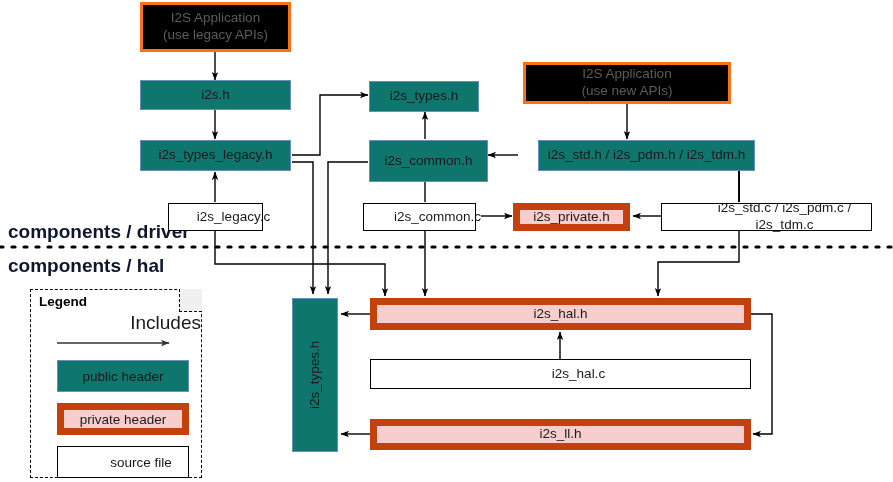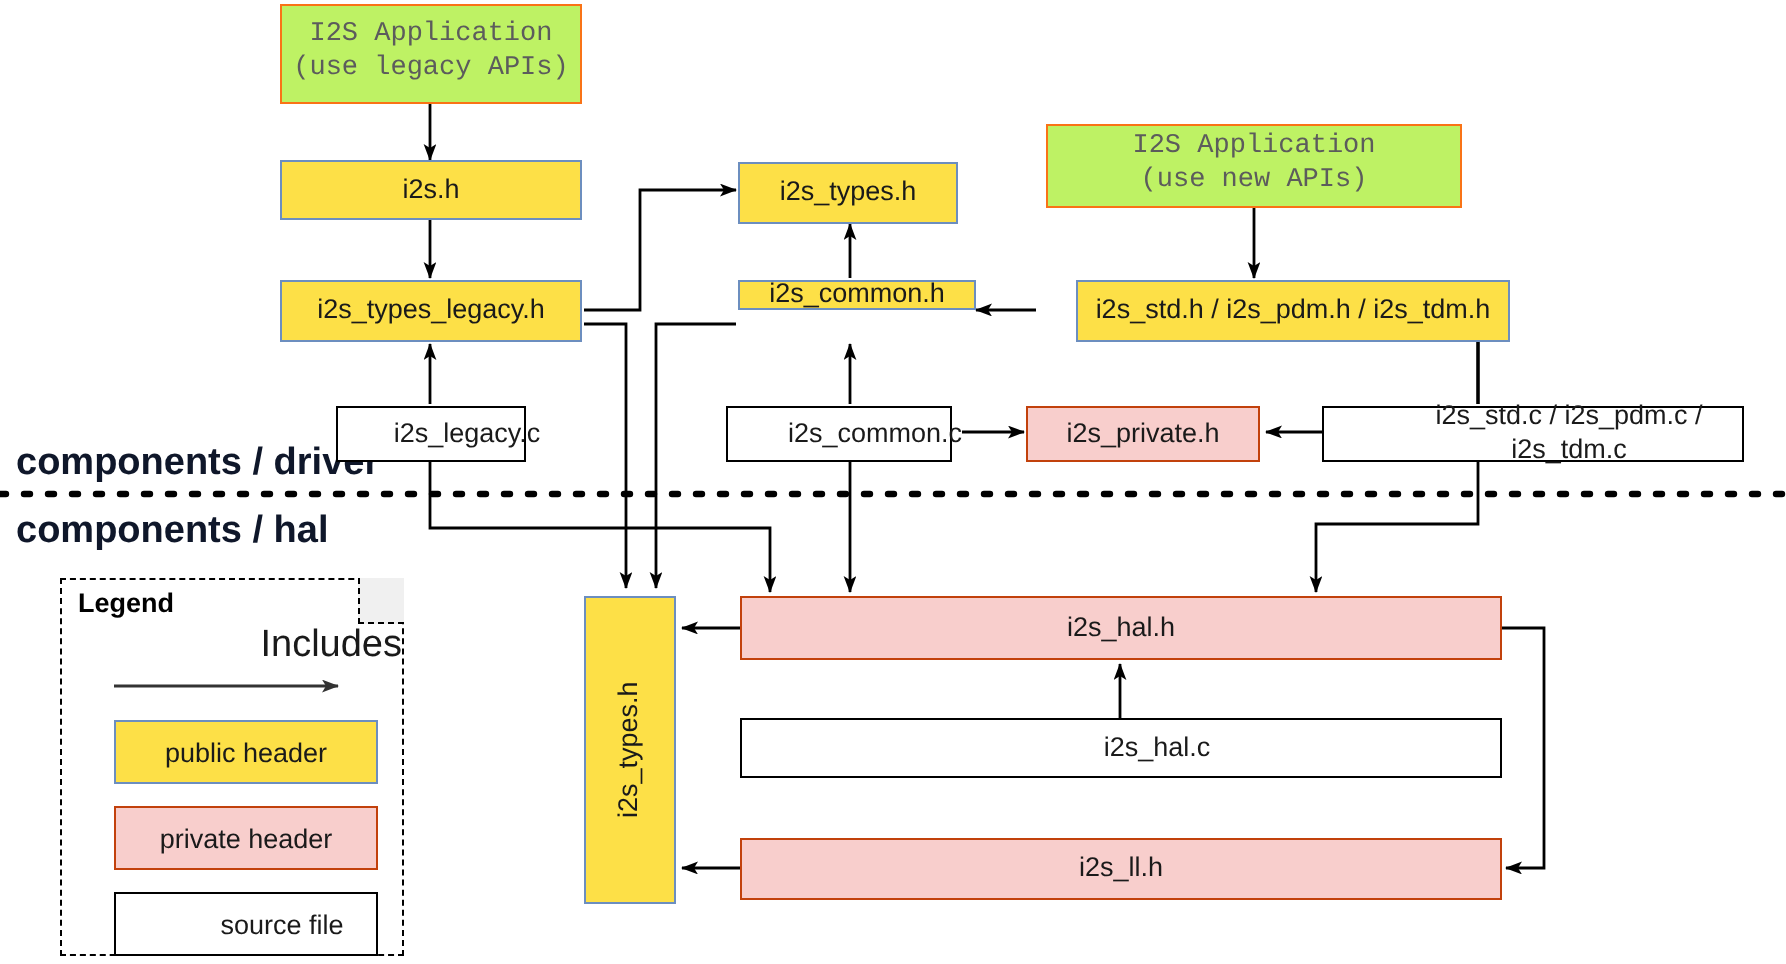--- a/index.html
+++ b/index.html
@@ -4,23 +4,23 @@
 <style>
   html,body{margin:0;padding:0;background:#ffffff;}
   body{width:893px;height:482px;position:relative;overflow:hidden;
        font-family:"Liberation Sans",sans-serif;}
   #canvas{position:absolute;left:0;top:0;width:893px;height:482px;}
   #wires{position:absolute;left:0;top:0;width:893px;height:482px;pointer-events:none;}
 
   .node{position:absolute;box-sizing:border-box;display:flex;align-items:center;
         justify-content:center;text-align:center;font-size:13.5px;color:#1a1a1a;
         line-height:1.25;white-space:pre-line;}
-  .app{background:#bef264;border:1px solid #f97316;color:#5c5c5c;font-family:Liberation Mono, monospace;}
-  .pub{background:#fde047;border:1px solid #6c8ebf;}
-  .priv{background:#f8cecc;border:1px solid #c2410c;}
+  .app{background:#000000;border:3px solid #f97316;color:#5c5c5c;}
+  .pub{background:#0f766e;border:1px solid #6c8ebf;}
+  .priv{background:#f8cecc;border:7px solid #c2410c;}
   .src{background:#ffffff;border:1px solid #000000;padding-left:36px;}
   .vert{writing-mode:vertical-rl;transform:rotate(180deg);}
 
   .zone-label{position:absolute;color:#0f172a;font-weight:bold;font-size:19px;}
 
   #legend{position:absolute;left:30px;top:289px;width:172px;height:189px;
           box-sizing:border-box;border:1.6px dashed #000;background:#fff;}
   #legend-fold{position:absolute;right:-1px;top:-1px;width:22px;height:22px;
           background:#f0f0f0;border-left:1.6px dashed #000;border-bottom:1.6px dashed #000;}
   #legend-title{position:absolute;left:8px;top:4px;font-size:13.5px;font-weight:bold;color:#000;}
@@ -97,21 +97,21 @@
 
   <div class="node app" style="left:523px;top:62px;width:208px;height:42px;">I2S Application
 (use new APIs)</div>
 
   <div class="node pub" style="left:140px;top:80px;width:151px;height:30px;">i2s.h</div>
 
   <div class="node pub" style="left:369px;top:81px;width:110px;height:31px;">i2s_types.h</div>
 
   <div class="node pub" style="left:140px;top:140px;width:151px;height:31px;">i2s_types_legacy.h</div>
 
-  <div class="node pub" style="left:369px;top:140px;width:119px;height:15px;">i2s_common.h</div>
+  <div class="node pub" style="left:369px;top:140px;width:119px;height:42px;">i2s_common.h</div>
 
   <div class="node pub" style="left:519px;top:140px;width:217px;height:31px;margin-left:19px;">i2s_std.h / i2s_pdm.h / i2s_tdm.h</div>
 
   <div class="node src" style="left:168px;top:203px;width:95px;height:28px;">i2s_legacy.c</div>
 
   <div class="node src" style="left:363px;top:203px;width:113px;height:28px;">i2s_common.c</div>
 
   <div class="node priv" style="left:513px;top:203px;width:117px;height:28px;">i2s_private.h</div>
 
   <div class="node src" style="left:661px;top:203px;width:211px;height:28px;">i2s_std.c / i2s_pdm.c / i2s_tdm.c</div>

